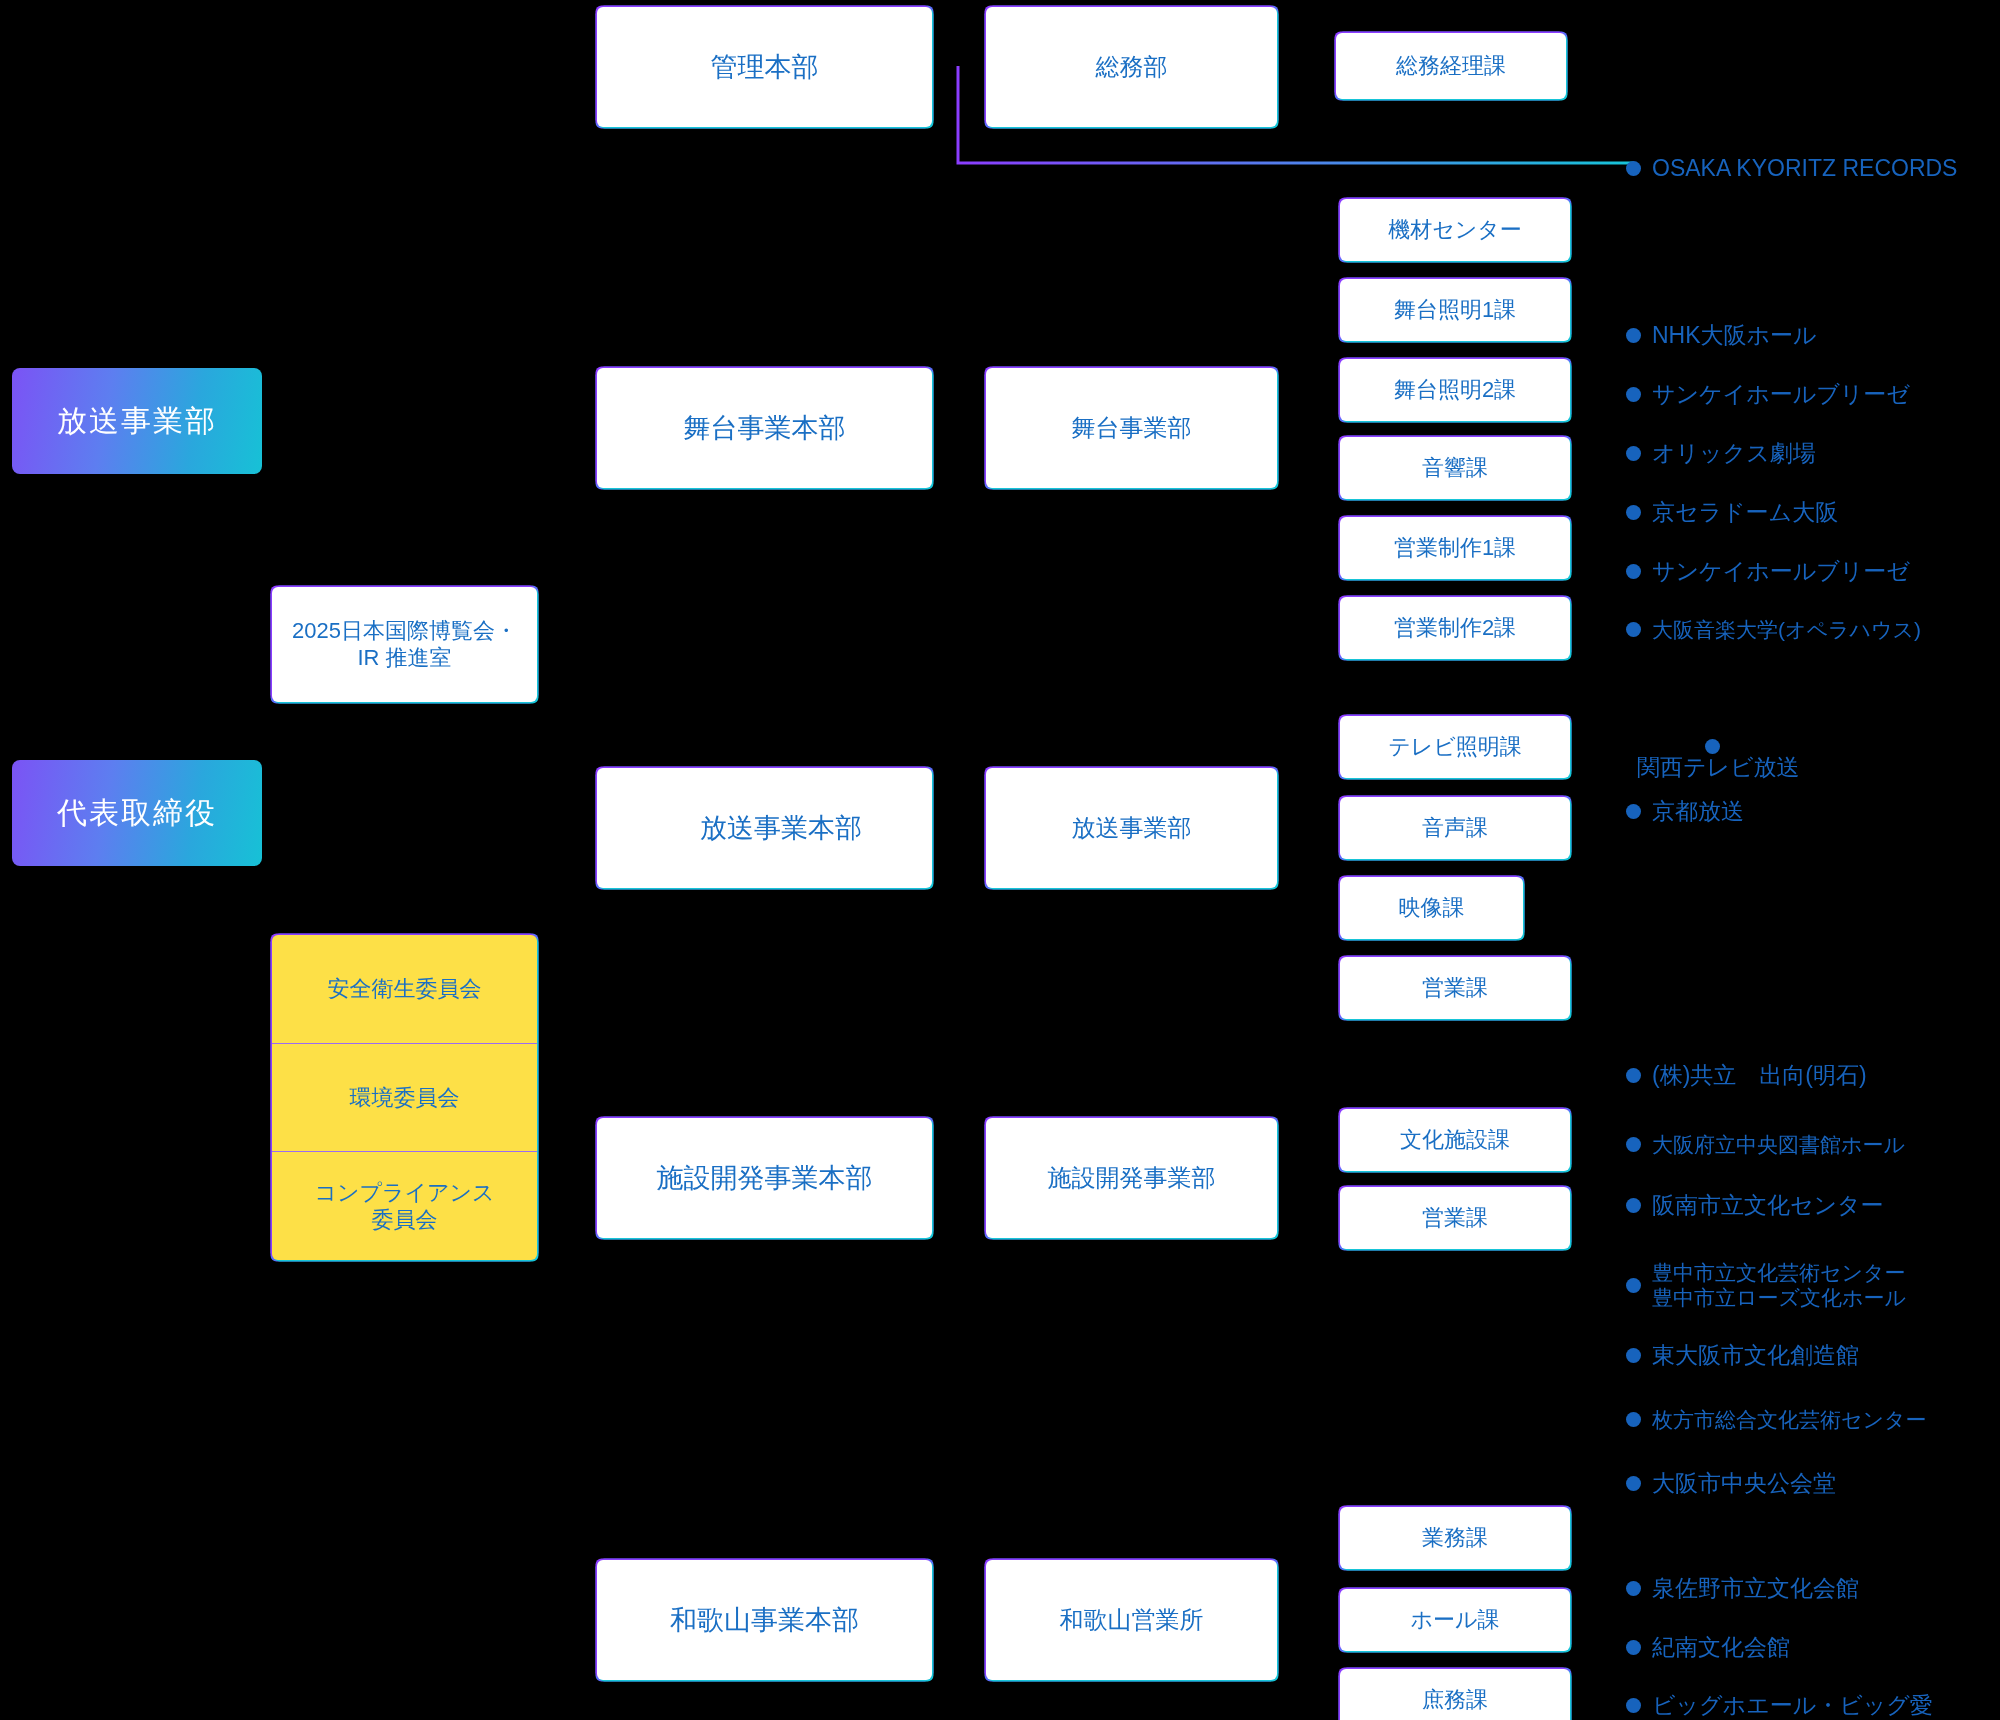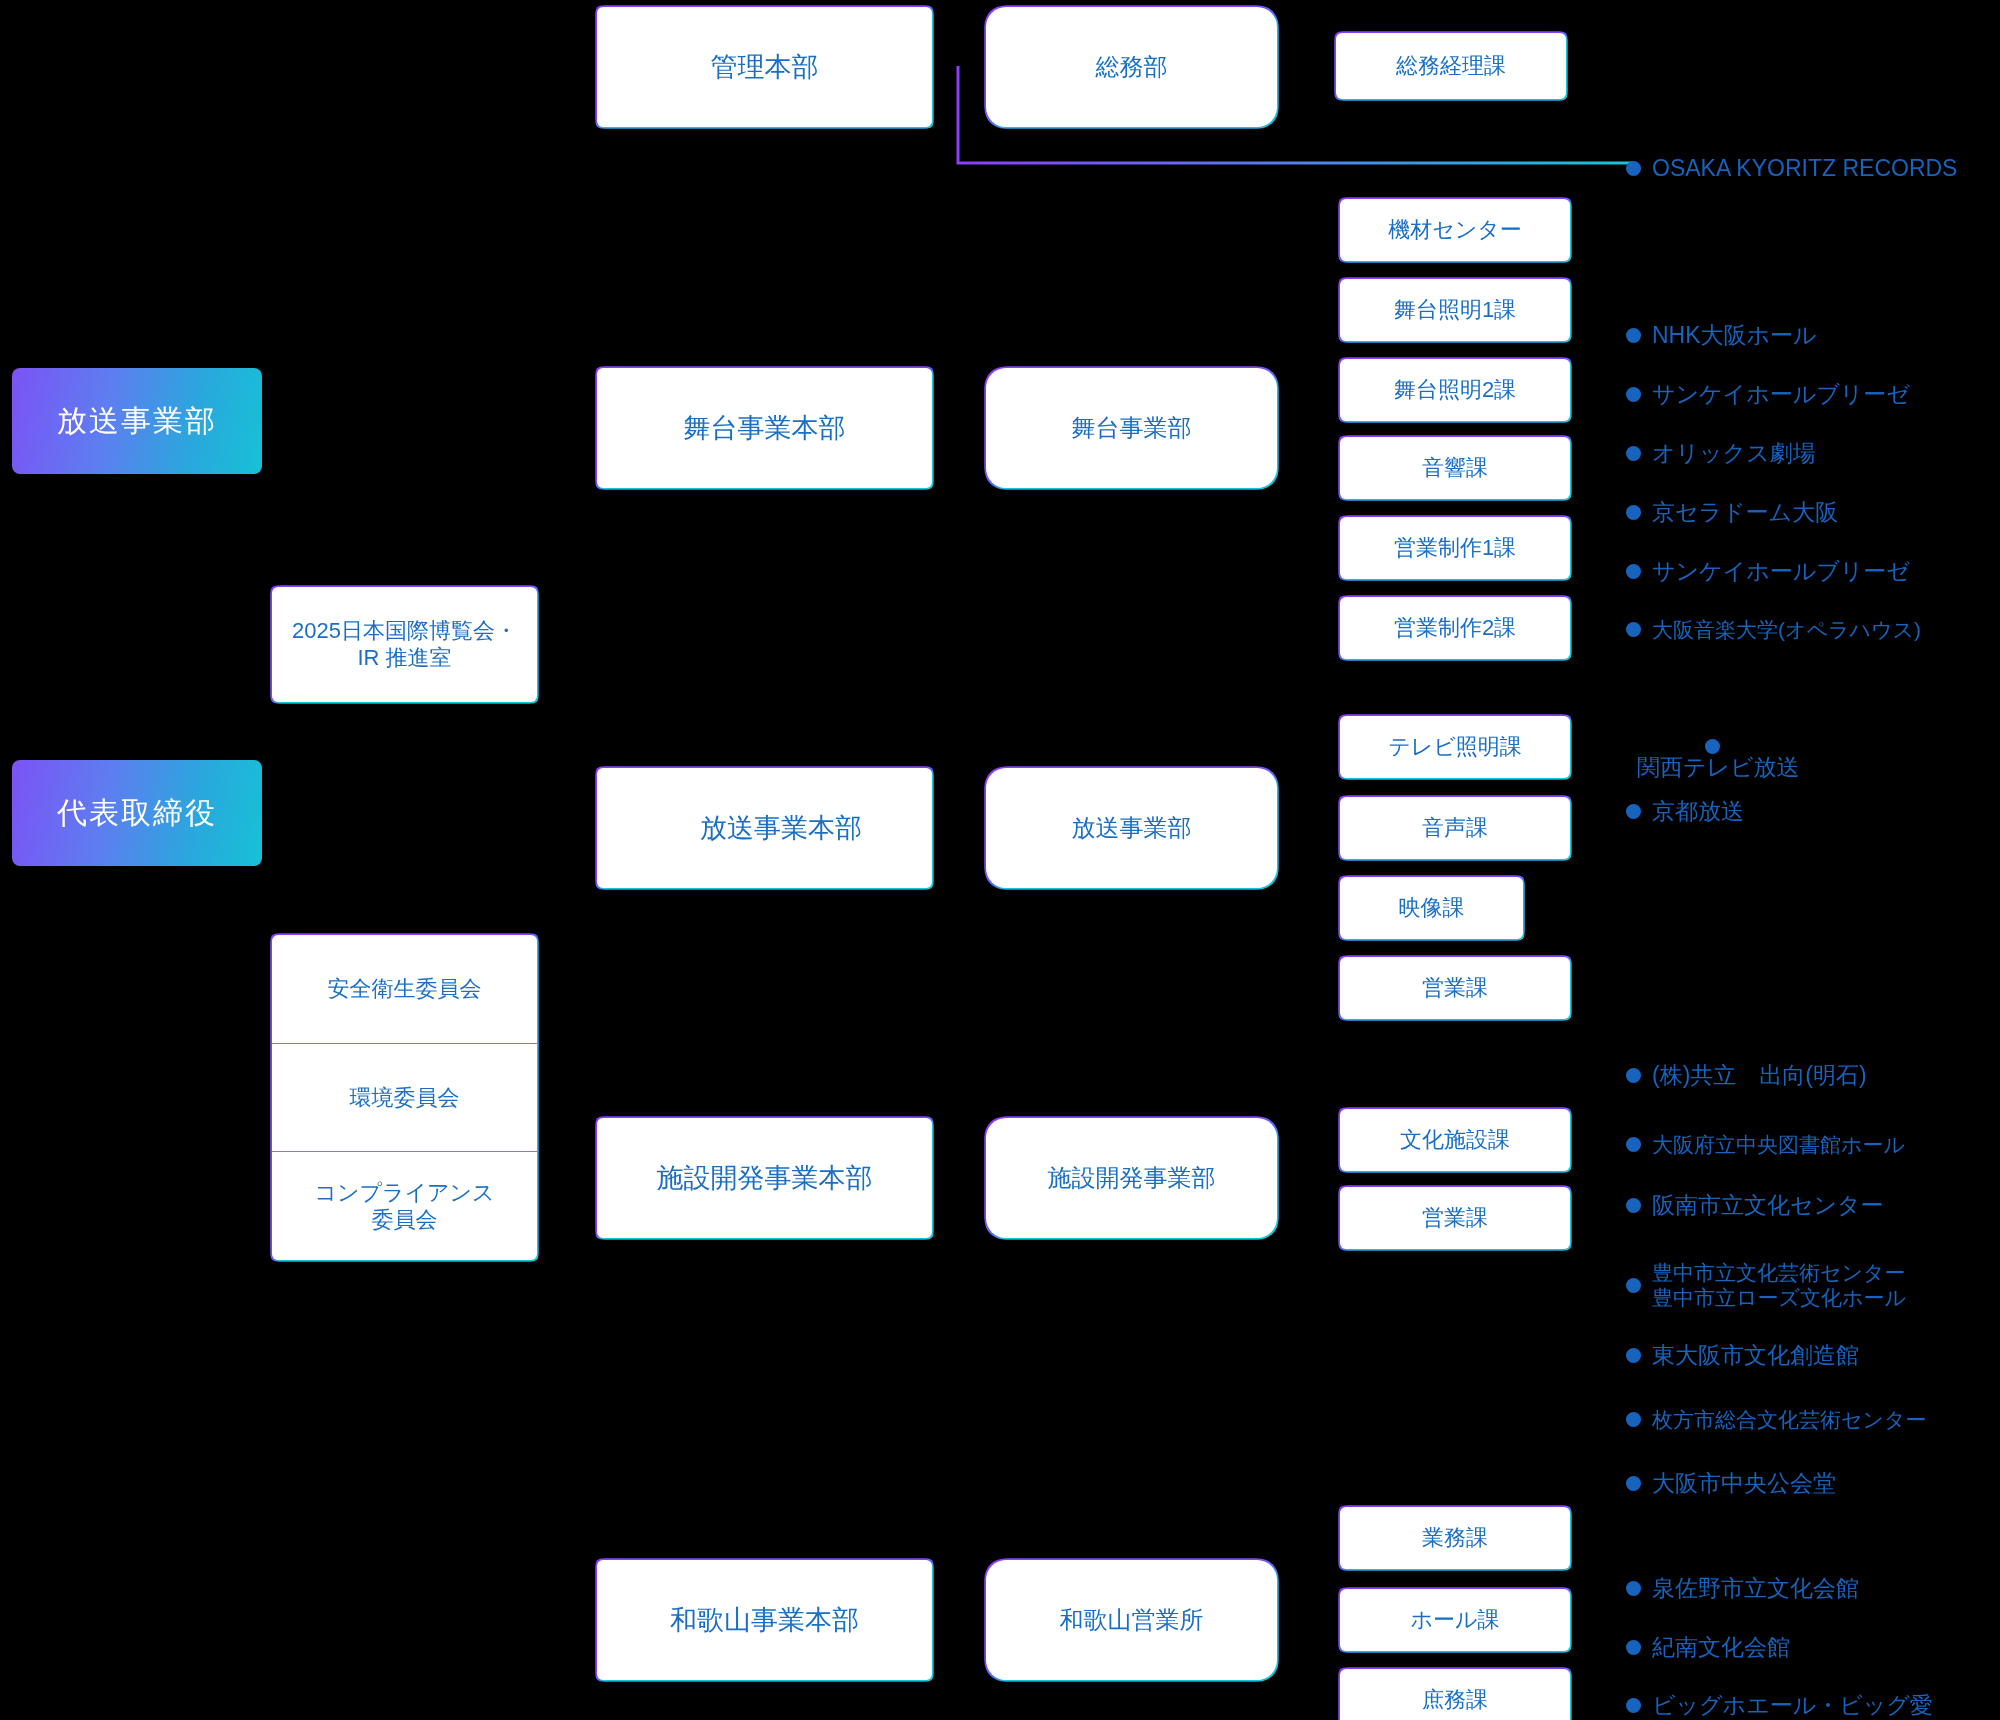--- a/index.html
+++ b/index.html
@@ -35,27 +35,27 @@
     position:absolute;
     border-radius:8px;
     display:flex; align-items:center; justify-content:center;
     color:#fff;
     background:linear-gradient(100deg,#7b53f5 0%,#5d7ef0 38%,#2aa7dd 72%,#17c1d6 100%);
     z-index:6;
   }
   .grad .t{ font-size:30px; letter-spacing:2px; }
 
   .l1{ font-size:27px; }      
-  .l2{ font-size:24px;border-radius:20px; }      
+  .l2{ font-size:24px; }      
   .l3{ font-size:22px; }
 
   
   .stack{
     position:absolute;
-    background:#ffffff;
+    background:#fde047;
     border-radius:6px;
     z-index:5;
     box-shadow:
       -1.5px -1.5px 0 0 #8b3dff,
        1.5px  1.5px 0 0 #16c4d8,
       -1.5px  1.5px 0 0 #5a6dfb,
        1.5px -1.5px 0 0 #5a6dfb;
     display:flex; flex-direction:column;
   }
   .stack .cell{

